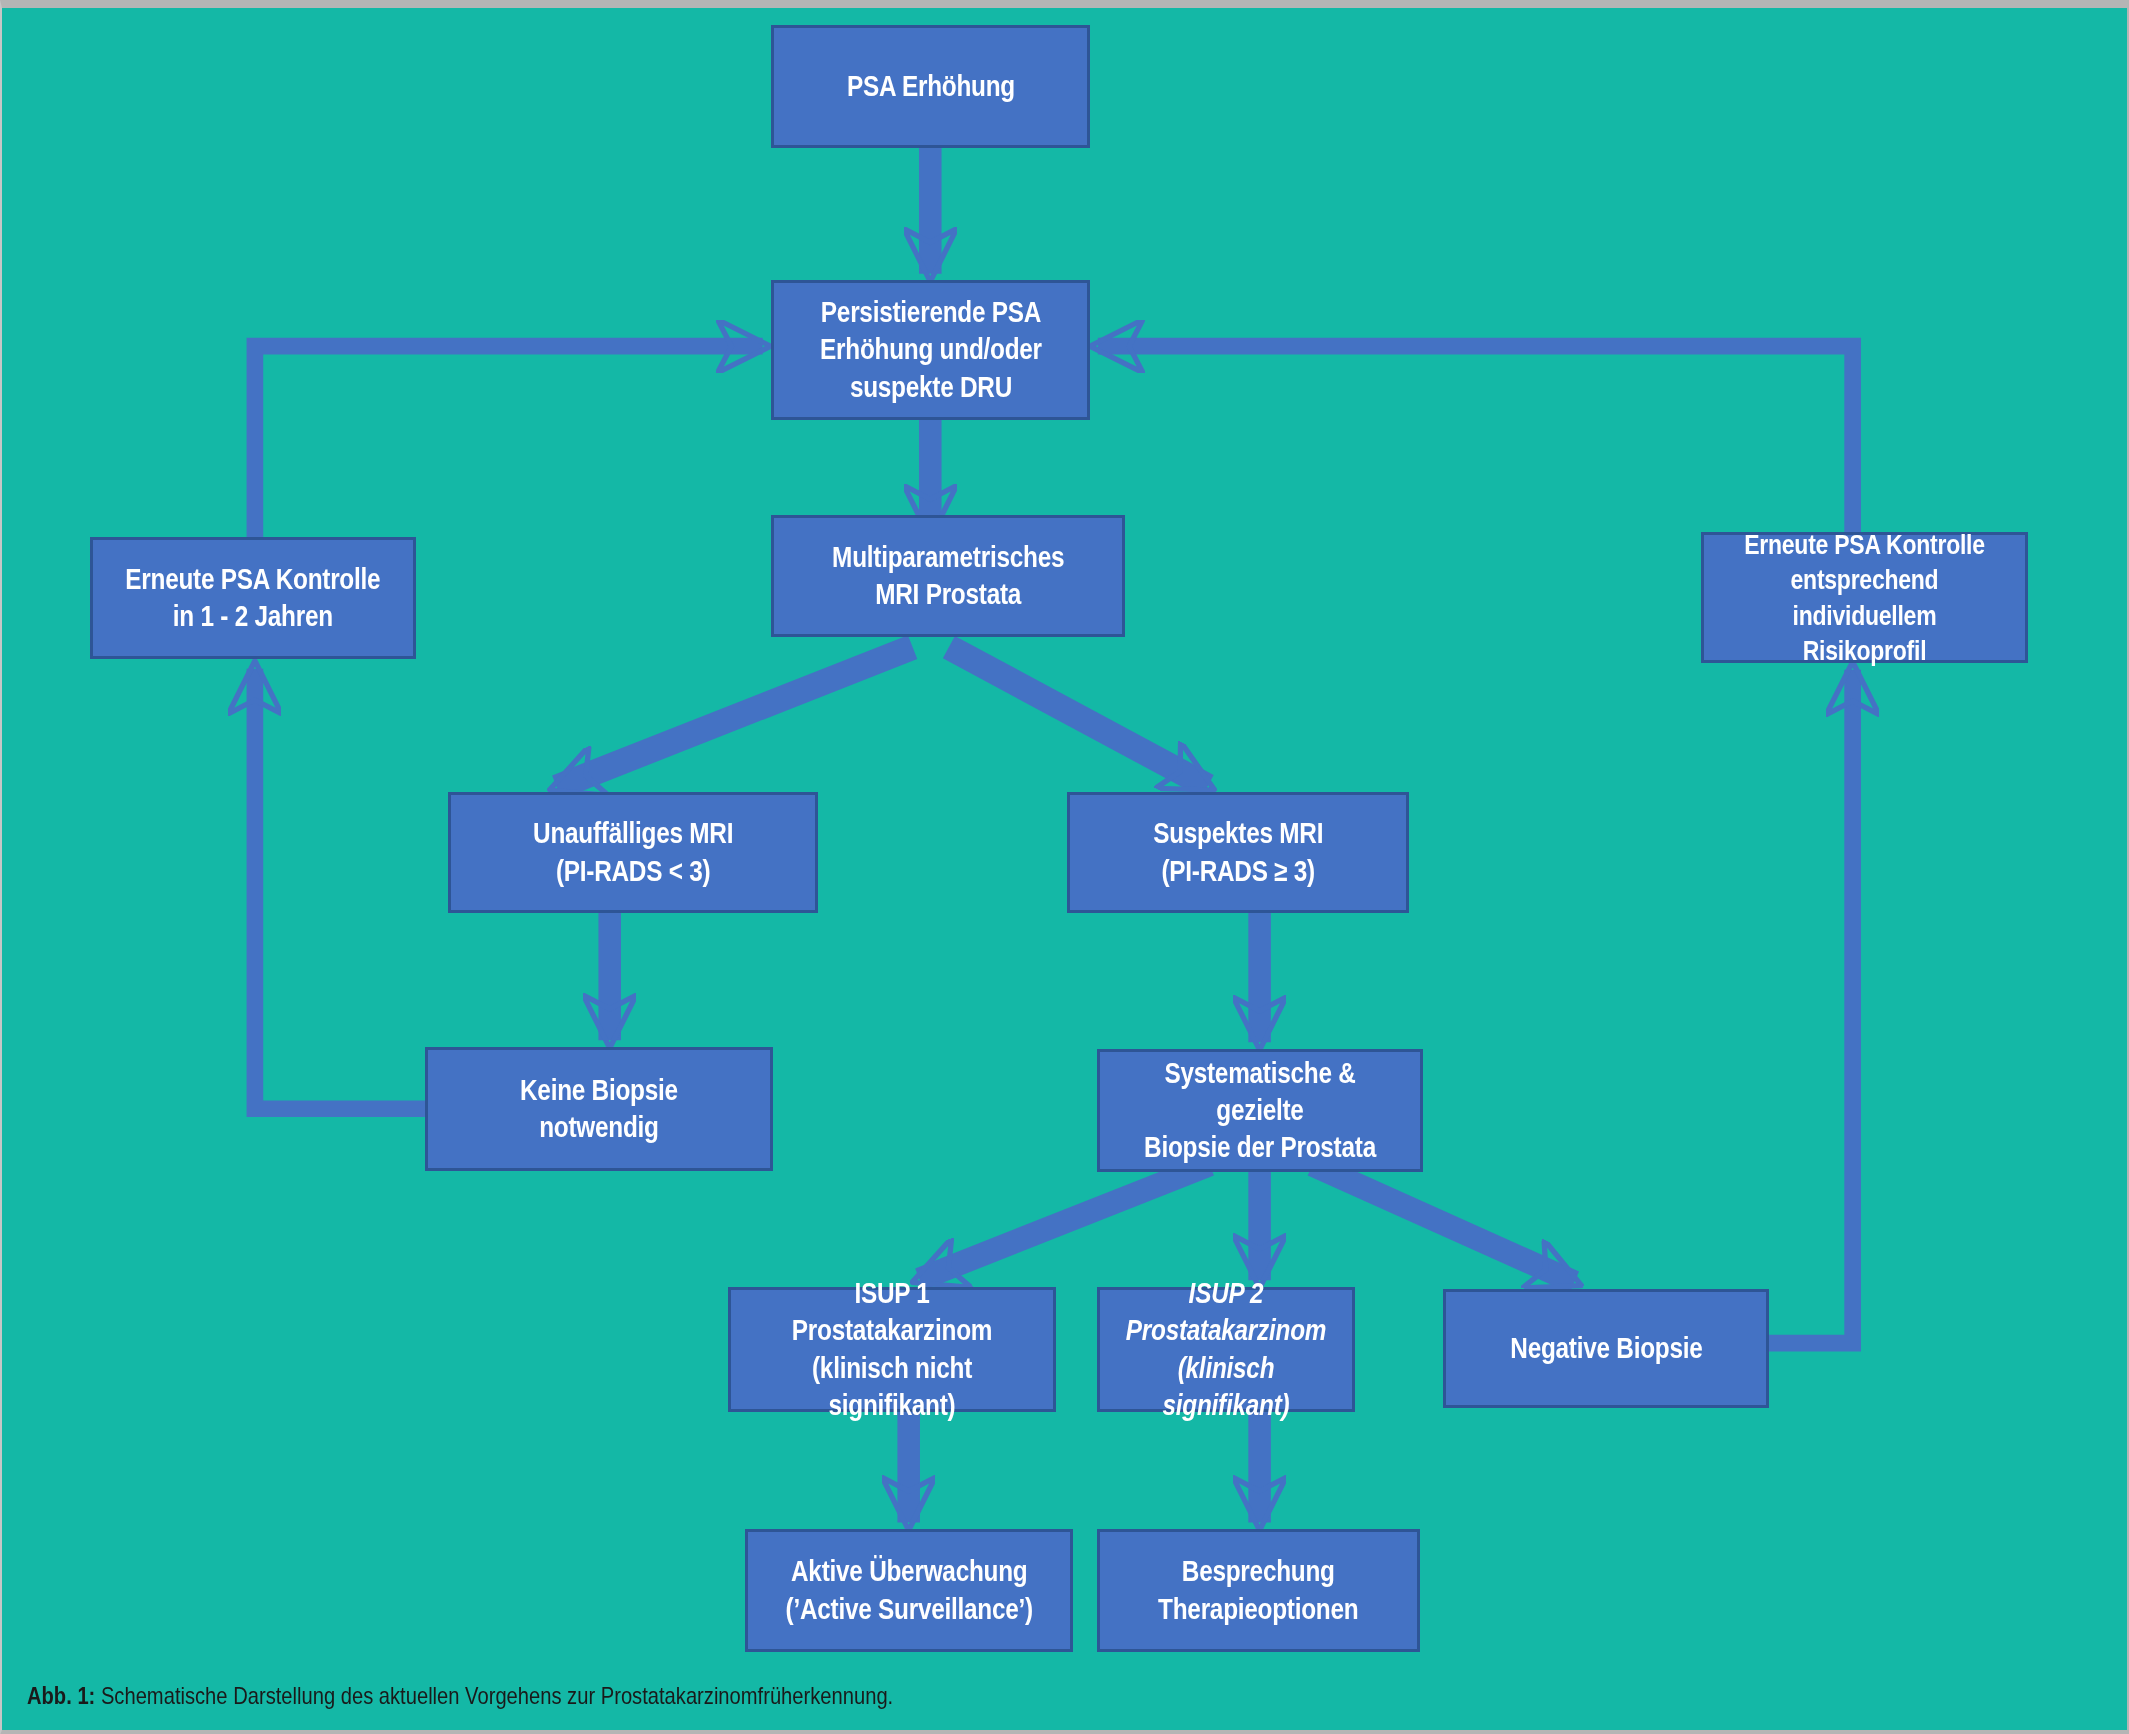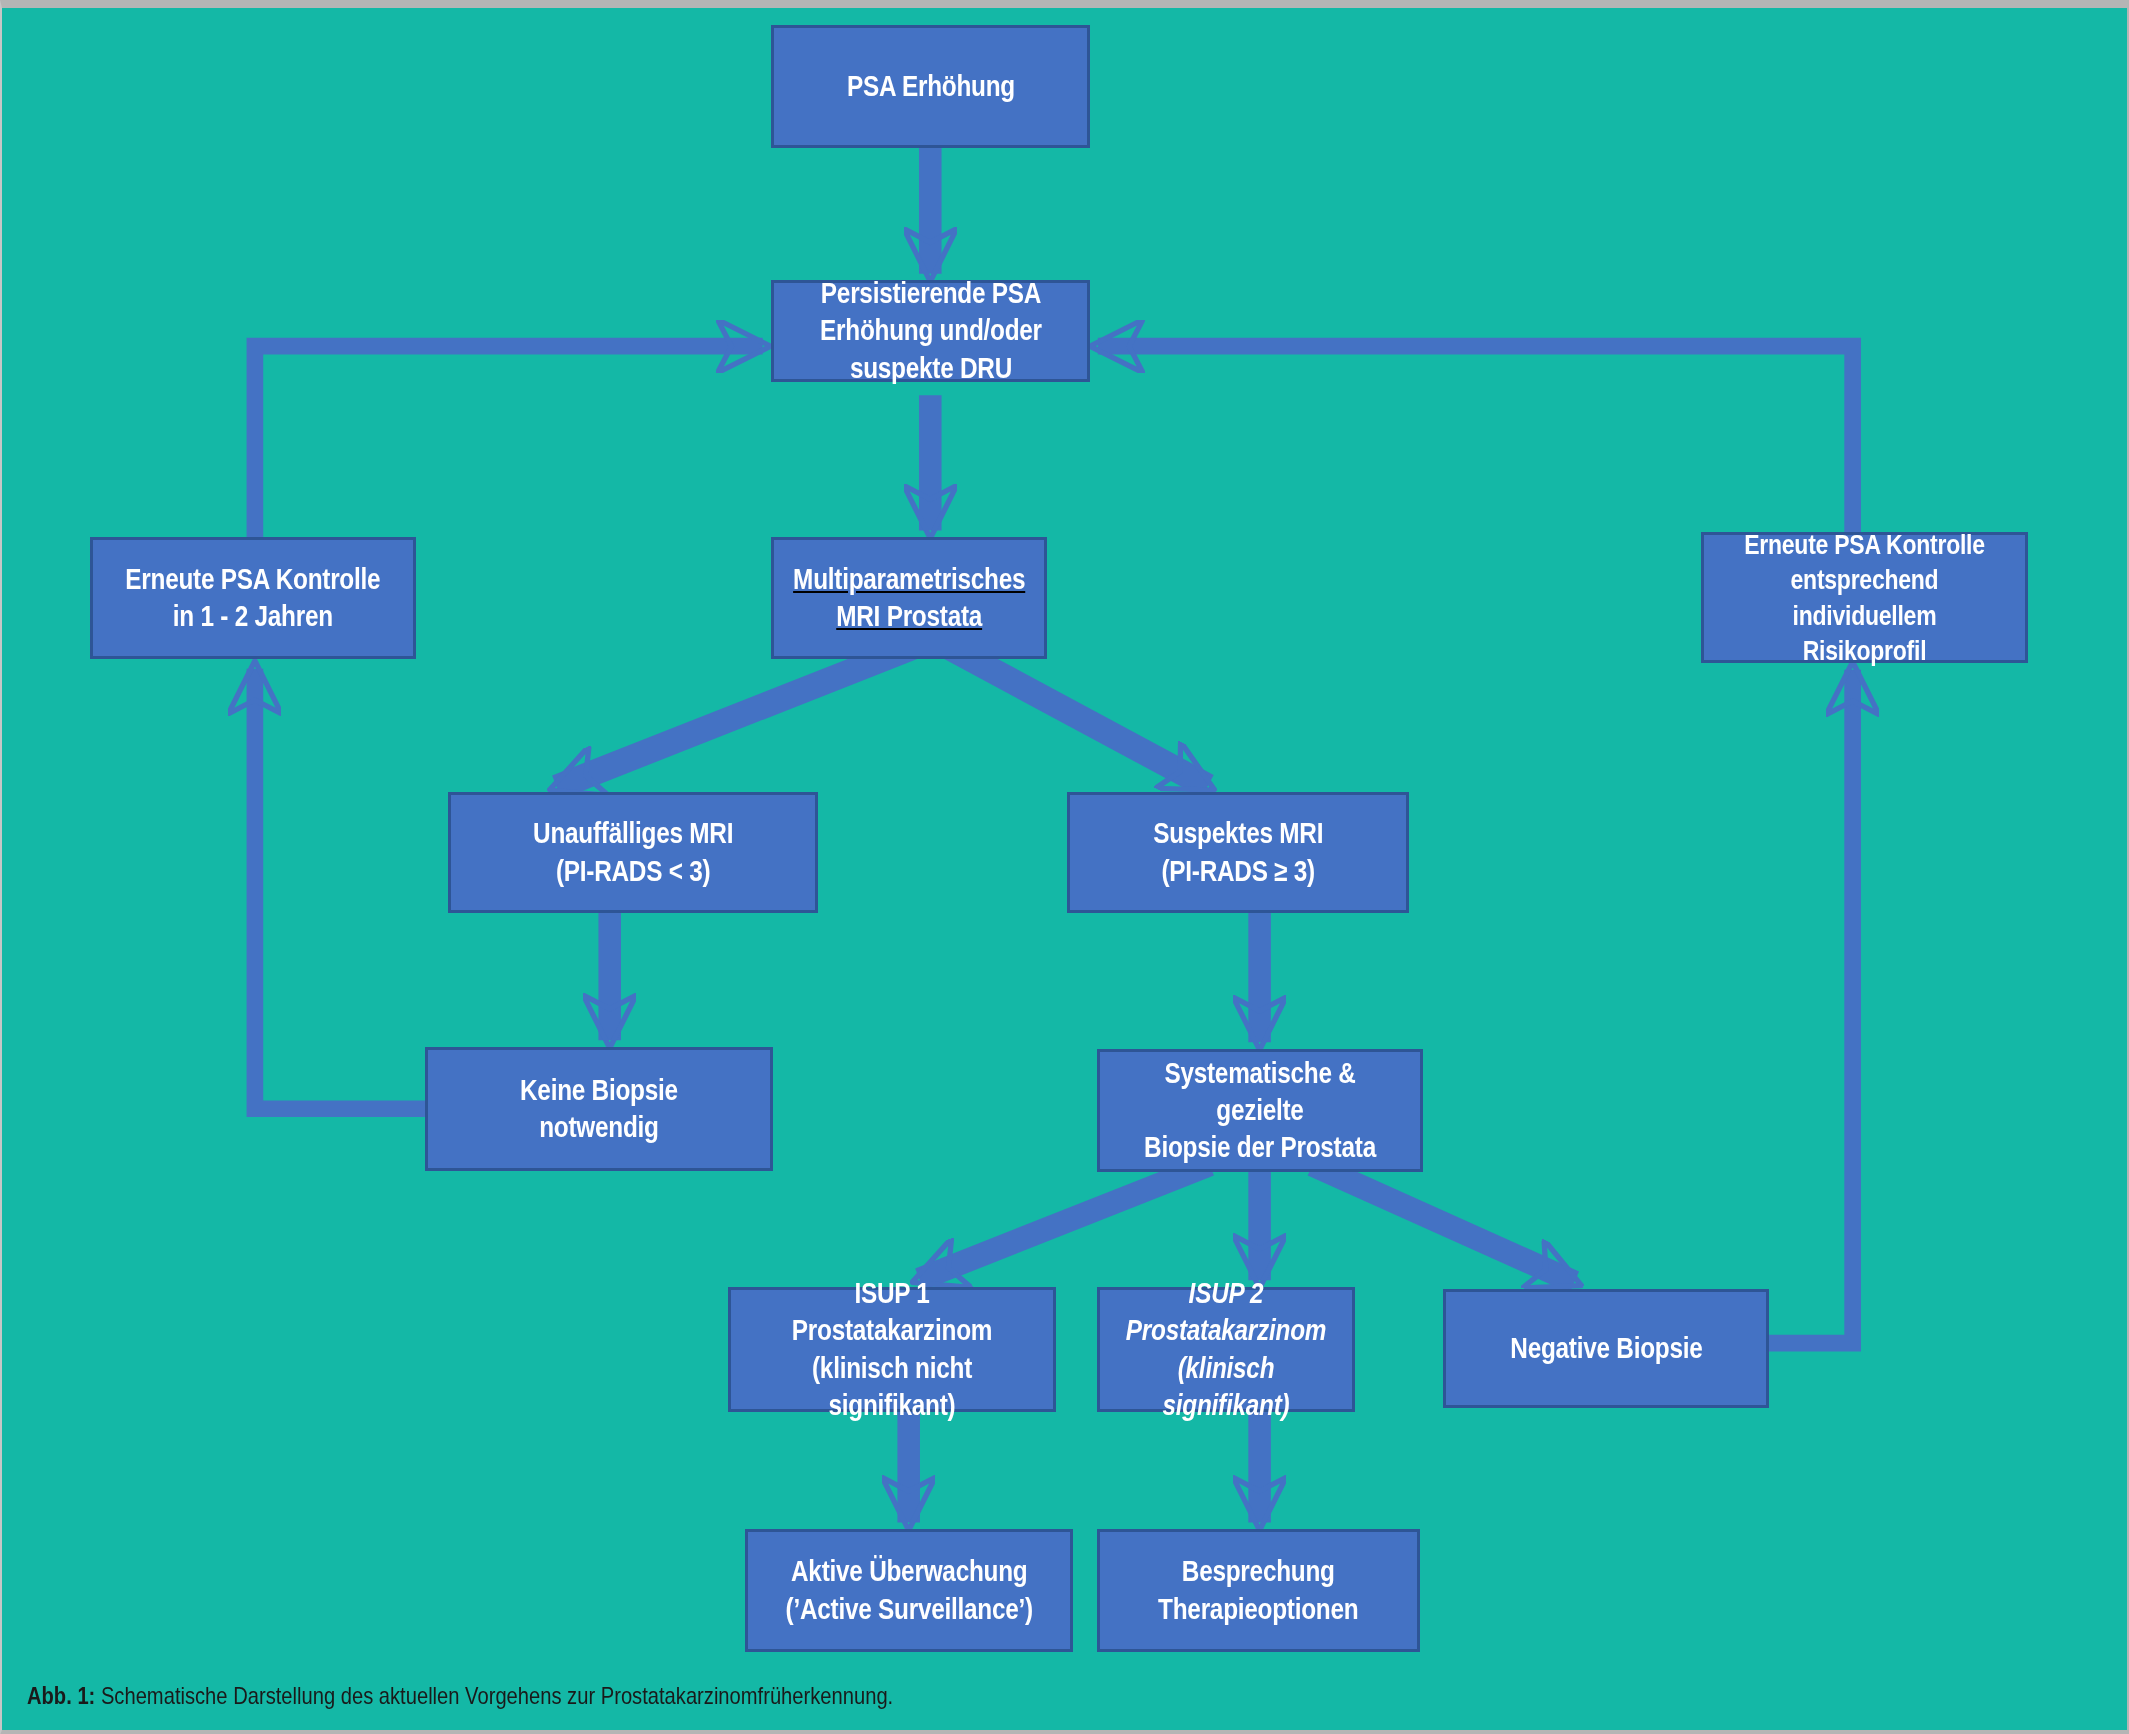--- a/index.html
+++ b/index.html
@@ -55,27 +55,27 @@
     <path d="M434,1123 L258,1123 L258,674" stroke-width="17" marker-end="url(#ah)"></path>
     <path d="M258,542 L258,345 L776,345" stroke-width="17" marker-end="url(#ah)"></path>
     <path d="M1801,1362 L1888,1362 L1888,675" stroke-width="17" marker-end="url(#ah)"></path>
     <path d="M1888,538 L1888,345 L1118,345" stroke-width="17" marker-end="url(#ah)"></path>
   </svg>
 
   <div class="node" style="left:769px;top:16.7px;width:319px;height:123px;">
     <span class="lbl">PSA Erhöhung</span>
   </div>
 
-  <div class="node" style="left:769px;top:272px;width:319px;height:102px;">
+  <div class="node" style="left:769px;top:272px;width:319px;height:140px;">
     <span class="lbl">Persistierende PSA
 Erhöhung und/oder
 suspekte DRU</span>
   </div>
 
-  <div class="node" style="left:769px;top:529px;width:276px;height:122px;text-decoration:underline;">
+  <div class="node" style="left:769px;top:507px;width:354px;height:122px;">
     <span class="lbl">Multiparametrisches
 MRI Prostata</span>
   </div>
 
   <div class="node" style="left:88px;top:529px;width:326px;height:122px;">
     <span class="lbl">Erneute PSA Kontrolle
 in 1 - 2 Jahren</span>
   </div>
 
   <div class="node small-font" style="left:1699px;top:524px;width:327px;height:131px;">

